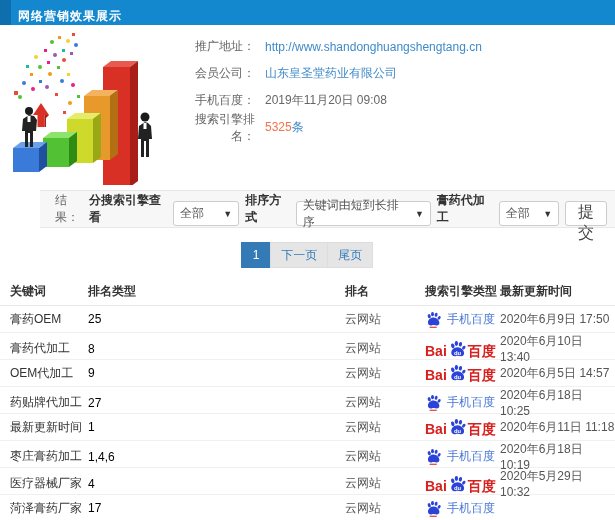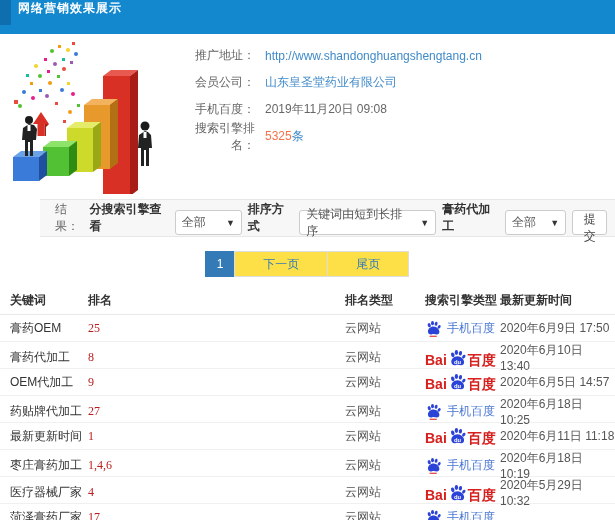--- a/index.html
+++ b/index.html
@@ -1,20 +1,20 @@
 <!DOCTYPE html>
 <html><head>
 <meta charset="utf-8">
 <style>
   * { margin:0; padding:0; box-sizing:border-box; }
   html,body { width:615px; background:#fff; font-family:"Liberation Sans","DejaVu Sans",sans-serif; font-size:12px; color:#333; }
   .page { width:615px; height:520px; overflow:hidden; background:#fff; }
 
   
-  .titlebar { height:34px; background:#1388cf; display:flex; align-items:flex-start; }
+  .titlebar { height:25px; background:#1388cf; display:flex; align-items:flex-end; }
   .titlebar .accent { width:11px; height:25px; background:#0f6fae; }
   .titlebar .title { color:#fff; font-size:12px; font-weight:bold; padding-left:7px; letter-spacing:1px; }
 
   
   .info { display:flex; height:165px; }
   .illustration { width:185px; height:160px; flex:none; }
   .fields { flex:1; padding-top:8px; }
   .field-row { display:flex; align-items:center; height:27px; }
   .field-label { width:70px; text-align:right; color:#666; flex:none; }
   .field-value { margin-left:10px; color:#666; }
@@ -25,32 +25,32 @@
   
   .resultbar { height:38px; background:#f7f7f7; border-top:1px solid #e7e7e7; border-bottom:1px solid #e7e7e7; display:flex; align-items:center; padding:0 8px 0 15px;margin-left:40px; }
   .result-label { color:#666; }
   .filters { margin-left:auto; display:flex; align-items:flex-end; gap:6px; }
   .filter-label { font-weight:bold; color:#333; }
   .selectbox { background:#fff; border:1px solid #ccc; border-radius:3px; height:25px; display:flex; align-items:center; padding:0 6px; color:#555; cursor:pointer; gap:8px; }
   .selectbox .caret { font-size:9px; color:#333; margin-left:auto; }
   .sel-engine { width:70px; }
   .sel-sort { width:144px; }
   .sel-article { width:64px; }
-  .submit-btn { background:#fff; border:1px solid #ccc; border-radius:3px; height:25px; padding:0 5px; color:#444; cursor:pointer; font-size:12px; }
+  .submit-btn { background:#fff; border:1px solid #ccc; border-radius:3px; height:25px; padding:0 5px; color:#444; cursor:pointer; font-size:16px; }
 
   
   .pagination { display:flex; justify-content:center; padding:14px 0 10px 0; }
-  .page-btn { border:1px solid #ddd; background:#fde047; color:#337ab7; padding:4px 28px; margin-left:-1px; cursor:pointer; text-decoration:none; font-size:12px; line-height:16px; }
+  .page-btn { border:1px solid #ddd; background:#e5e5e5; color:#337ab7; padding:4px 10px; margin-left:-1px; cursor:pointer; text-decoration:none; font-size:12px; line-height:16px; }
   .page-btn.active { background:#337ab7; border-color:#337ab7; color:#fff; padding:4px 11px; }
 
   
   .table { width:100%; }
   .t-row { display:grid; grid-template-columns:78px 257px 80px 75px auto; align-items:center; height:27px; padding-left:10px; border-bottom:1px solid #f0f0f0; }
   .t-head { height:28px; font-weight:bold; color:#333; border-bottom:1px solid #e8e8e8; }
-  .cell-rank { color:#b91c1c; cursor:pointer;font-family:Liberation Serif, serif; }
+  .cell-rank { color:#000000; cursor:pointer; }
   .cell-type { color:#555; }
   .cell-time { color:#555; }
   .engine-cell { display:flex; align-items:center; }
   .mb-wrap { display:flex; align-items:center; gap:5px; color:#4a77d4; }
   .bd-wrap { display:flex; align-items:end; font-weight:bold; color:#d7201d; font-size:14px; font-family:"Liberation Sans",sans-serif; }
   .bd-wrap .bd-txt { line-height:14px; }
   .bd-wrap svg { margin:0 1px -1px 1px; }
 </style>
 </head>
 <body>
@@ -187,22 +187,22 @@
 
   <div class="pagination">
     <a class="page-btn active">1</a>
     <a class="page-btn">下一页</a>
     <a class="page-btn">尾页</a>
   </div>
 
   <div class="table">
     <div class="t-row t-head">
       <span>关键词</span>
+      <span>排名类型</span>
       <span>排名</span>
-      <span>排名类型</span>
       <span>搜索引擎类型</span>
       <span>最新更新时间</span>
     </div>
     <div>
         <div class="t-row">
           <span>膏药OEM</span>
           <span class="cell-rank">25</span>
           <span class="cell-type">云网站</span>
           <span class="engine-cell">
             <span class="mb-wrap">

